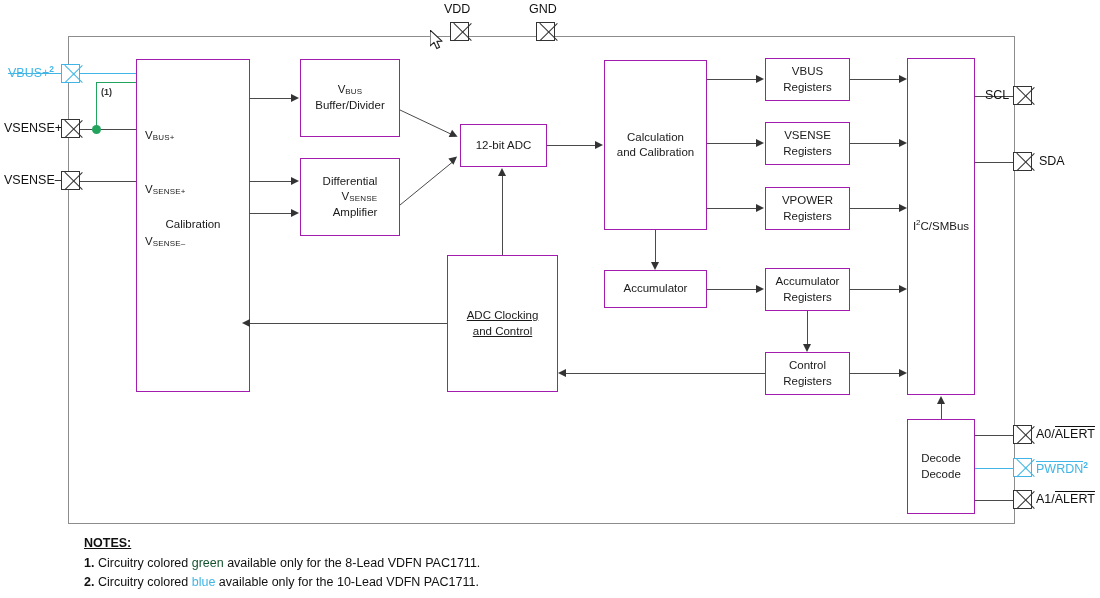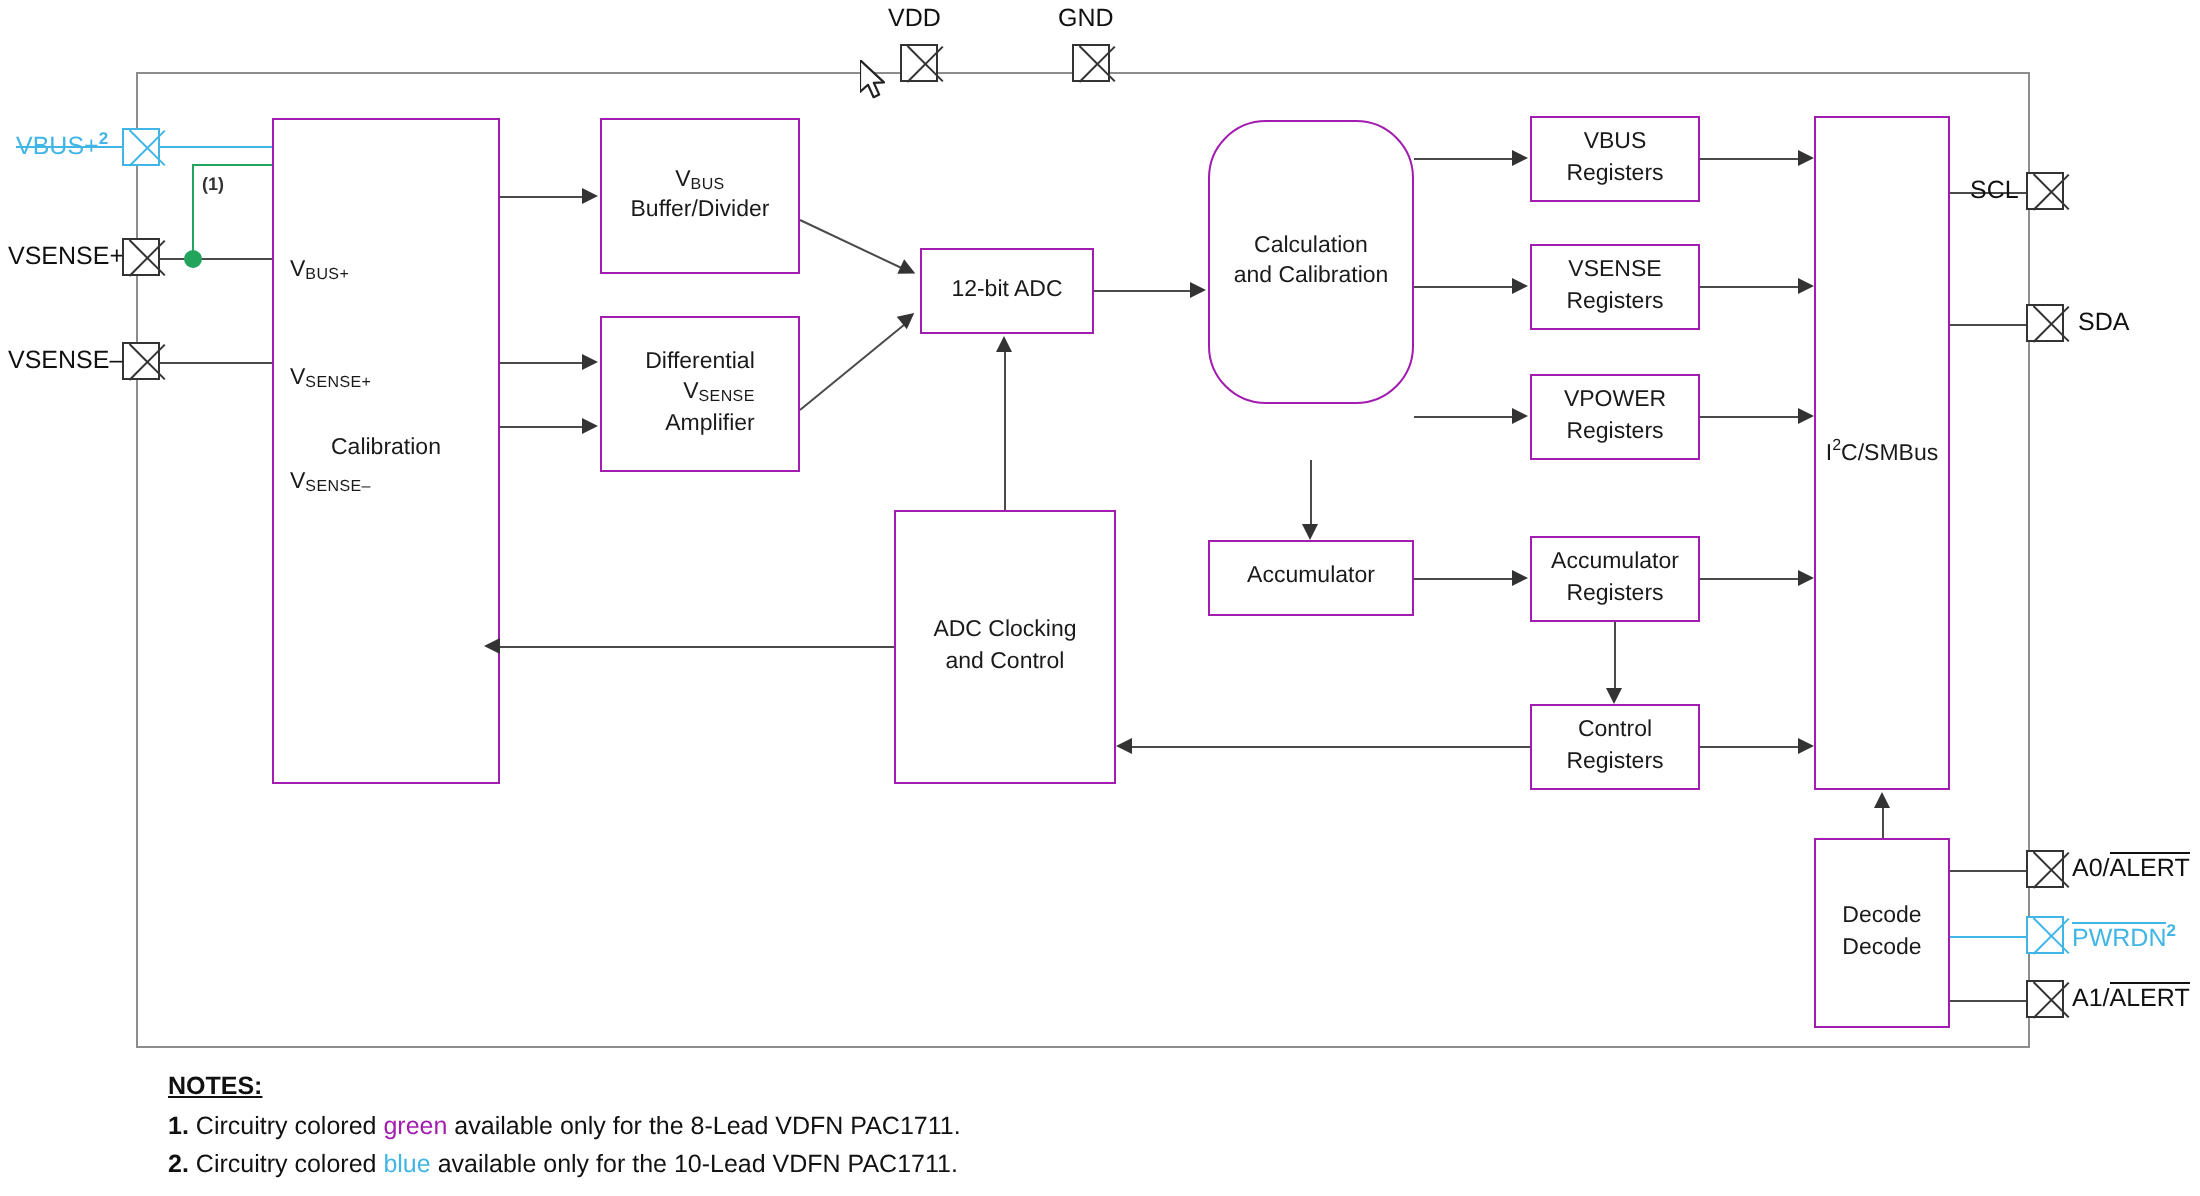--- a/index.html
+++ b/index.html
@@ -97,21 +97,21 @@
   #notes{
     position:absolute;
     left:84px;top:536px;
     font-size:12.5px;
     color:#111;
     z-index:8;
   }
   #notes .hdr{font-weight:bold;text-decoration:underline;margin-bottom:6px;}
   #notes .row{margin-bottom:5px;}
   #notes .row b{font-weight:bold;}
-  .g{color:#a21caf;text-align:right;}
+  .g{color:#14532d;text-align:right;}
   .b{color:#41b6e6;}
 
   
   #cursor{position:absolute;z-index:20;}
 </style>
 </head>
 <body>
 
 <div id="canvas">
 
@@ -184,28 +184,28 @@
       <div>Differential</div>
       <div>
         <span>V</span><span class="sub">SENSE</span>
       </div>
       <div>Amplifier</div>
     </div>
   </div>
 
   <div class="box" style="left:460px;top:124px;width:87px;height:43px;">12-bit ADC</div>
 
-  <div class="box" style="left:604px;top:60px;width:103px;height:142px;border-radius:29px;">
+  <div class="box" style="left:604px;top:60px;width:103px;height:170px;">
     <div>
       <div>Calculation</div>
       <div>and Calibration</div>
     </div>
   </div>
 
-  <div class="box" style="left:447px;top:255px;width:111px;height:137px;">
+  <div class="box" style="left:447px;top:255px;width:111px;height:137px;text-decoration:underline;">
     <div>
       <div>ADC Clocking</div>
       <div>and Control</div>
     </div>
   </div>
 
   <div class="box" style="left:604px;top:270px;width:103px;height:38px;">Accumulator</div>
 
   <div class="box" style="left:765px;top:58px;width:85px;height:43px;">
     <div>

